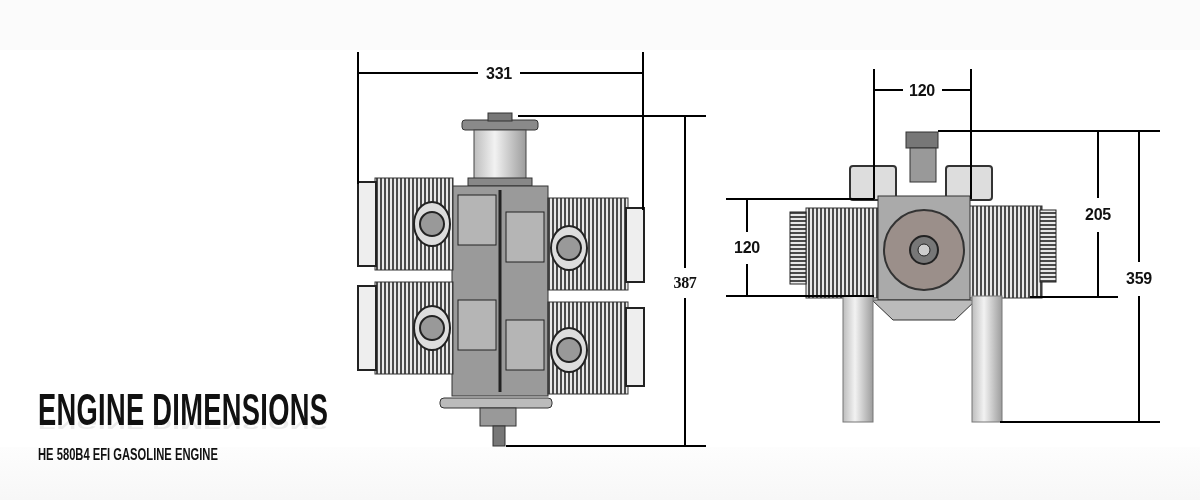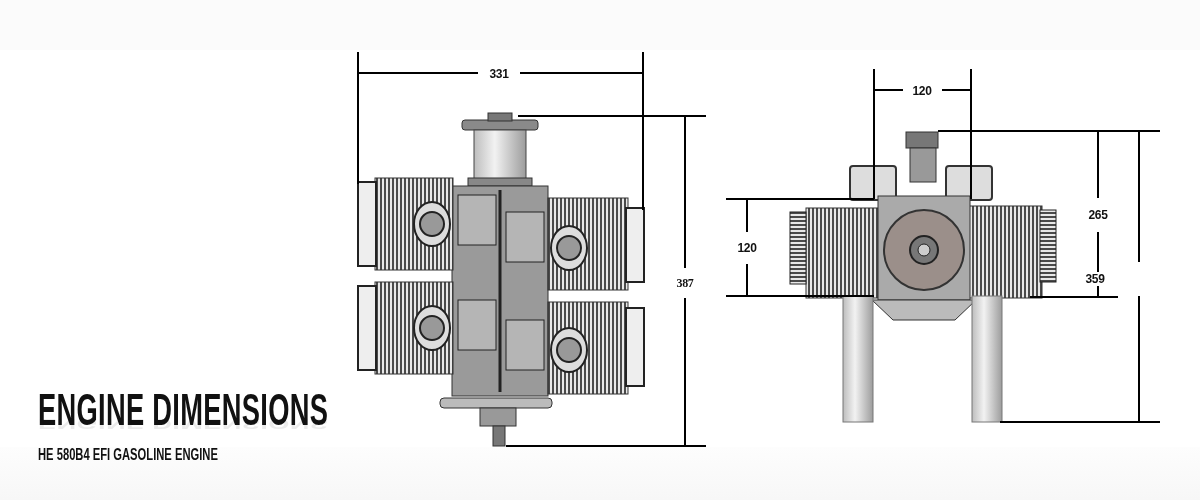--- a/index.html
+++ b/index.html
@@ -7,21 +7,21 @@
     width:1200px; height:500px; position:relative; overflow:hidden;
     background:#ffffff;
     font-family:"Liberation Sans", sans-serif;
   }
   .top-band { position:absolute; left:0; top:0; width:1200px; height:50px; background:#fbfbfb; }
   .bottom-band { position:absolute; left:0; top:447px; width:1200px; height:53px;
     background:linear-gradient(#fdfdfd,#f7f7f7); }
   .diagram { position:absolute; left:0; top:0; width:1200px; height:500px; }
   .dim-label {
     position:absolute; font-family:"Liberation Sans Narrow","Liberation Sans", sans-serif;
-    font-weight:bold; font-size:12px; color:#111; background:#fff;
+    font-weight:bold; font-size:16px; color:#111; background:#fff;
     transform:translate(-50%,-50%); padding:0 3px; letter-spacing:-0.3px;
     transform-origin:center;
   }
   .title {
     position:absolute; left:38px; top:388px;
     font-family:"Liberation Sans", sans-serif; font-weight:bold;
     font-size:44px; line-height:44px; color:#111;
     transform:scaleX(0.62); transform-origin:left top; white-space:nowrap;
     letter-spacing:0.5px;
   }
@@ -157,18 +157,18 @@
     <line x1="1000" y1="422" x2="1160" y2="422"></line>
     <line x1="1139" y1="131" x2="1139" y2="262"></line>
     <line x1="1139" y1="296" x2="1139" y2="422"></line>
   </g>
 </svg>
 
 <span class="dim-label" style="left:499px; top:74px;">331</span>
 <span class="dim-label" style="left:685px; top:283px;font-family:Liberation Serif, serif;">387</span>
 <span class="dim-label" style="left:922px; top:91px;">120</span>
 <span class="dim-label" style="left:747px; top:248px;">120</span>
-<span class="dim-label" style="left:1098px; top:215px;">265</span>
-<span class="dim-label" style="left:1095px; top:279px;text-align:right;">359</span>
+<span class="dim-label" style="left:1098px; top:215px;">205</span>
+<span class="dim-label" style="left:1139px; top:279px;text-align:right;">359</span>
 
 <div class="title">ENGINE DIMENSIONS</div>
 <div class="title-reflect">ENGINE DIMENSIONS</div>
 <div class="subtitle">HE 580B4 EFI GASOLINE ENGINE</div>
 
 </body></html>

